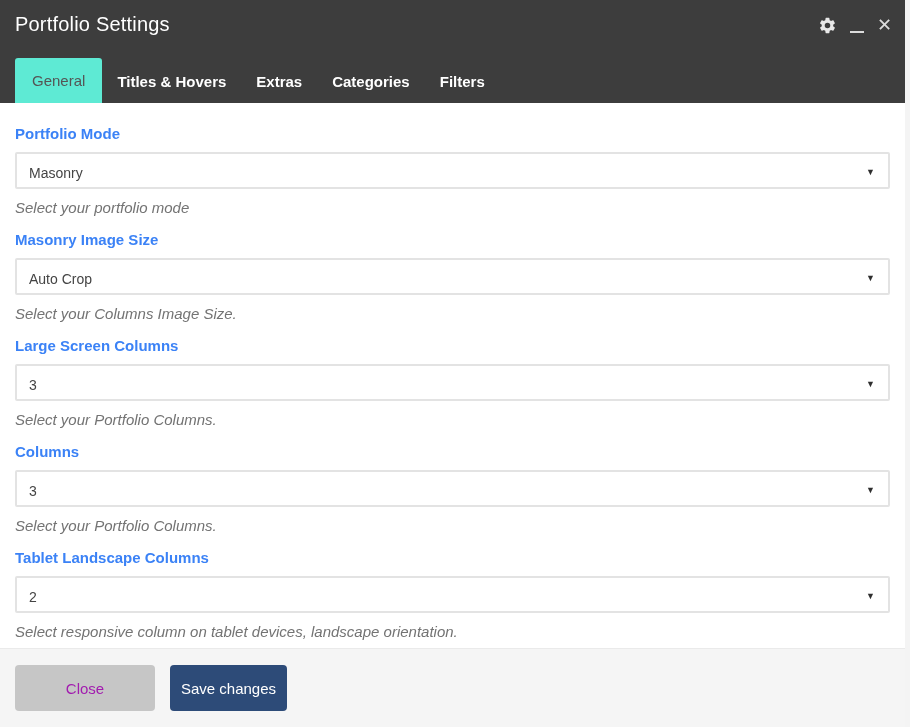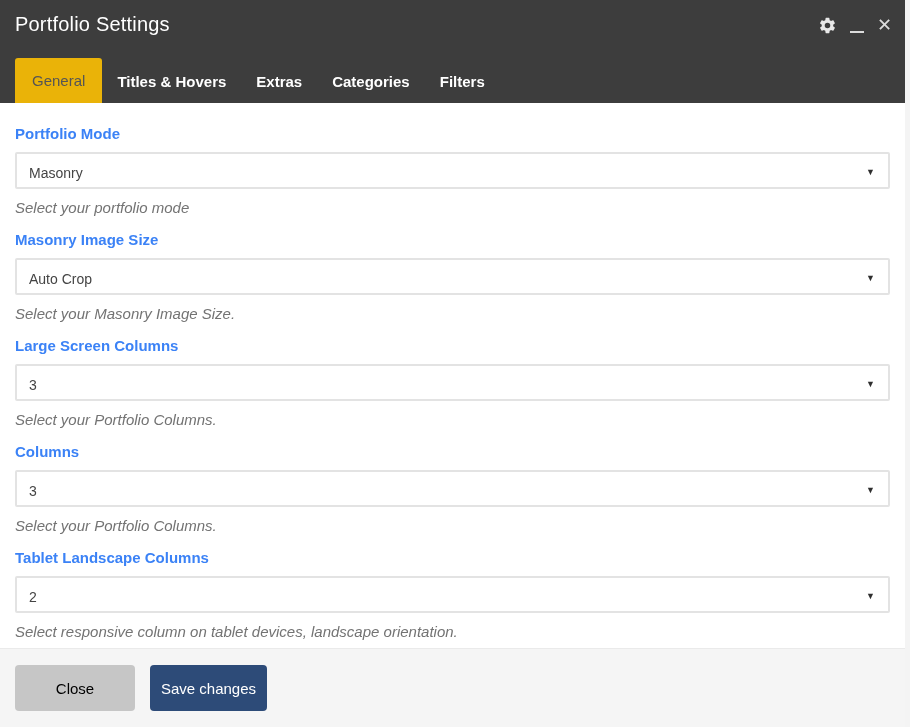--- a/index.html
+++ b/index.html
@@ -64,21 +64,21 @@
   }
   .tab {
     padding: 13px 15px;
     font-size: 15px;
     font-weight: 600;
     color: #ffffff;
     cursor: pointer;
     white-space: nowrap;
   }
   .tab.active {
-    background: #eab308;
+    background: #5eead4;
     color: #555555;
     font-weight: 400;
     border-radius: 3px 3px 0 0;
     padding: 14px 17px;
   }
   
   .content {
     padding: 22px 15px 0 15px;
     background: #ffffff;
   }
@@ -132,21 +132,21 @@
   }
   .btn {
     height: 46px;
     border: none;
     border-radius: 4px;
     color: #ffffff;
     font-size: 15px;
     font-family: "Liberation Sans", "DejaVu Sans", sans-serif;
     cursor: pointer;
   }
-  .btn-close { width: 120px; background: #c6c6c6; color: #000000; }
+  .btn-close { width: 140px; background: #c6c6c6; color: #a21caf; }
   .btn-save  { width: 117px; background: #2d4b78; }
 </style>
 </head>
 <body>
 
 <div class="dialog">
 
   <div class="header">
     <div class="header-title">Portfolio Settings</div>
 
@@ -185,21 +185,21 @@
       </div>
       <div class="field-help">Select your portfolio mode</div>
     </div>
 
     <div class="field">
       <div class="field-label">Masonry Image Size</div>
       <div class="select-box">
         <span class="select-value">Auto Crop</span>
         <span class="select-arrow">▼</span>
       </div>
-      <div class="field-help">Select your Masonry Image Size.</div>
+      <div class="field-help">Select your Columns Image Size.</div>
     </div>
 
     <div class="field">
       <div class="field-label">Large Screen Columns</div>
       <div class="select-box">
         <span class="select-value">3</span>
         <span class="select-arrow">▼</span>
       </div>
       <div class="field-help">Select your Portfolio Columns.</div>
     </div>

